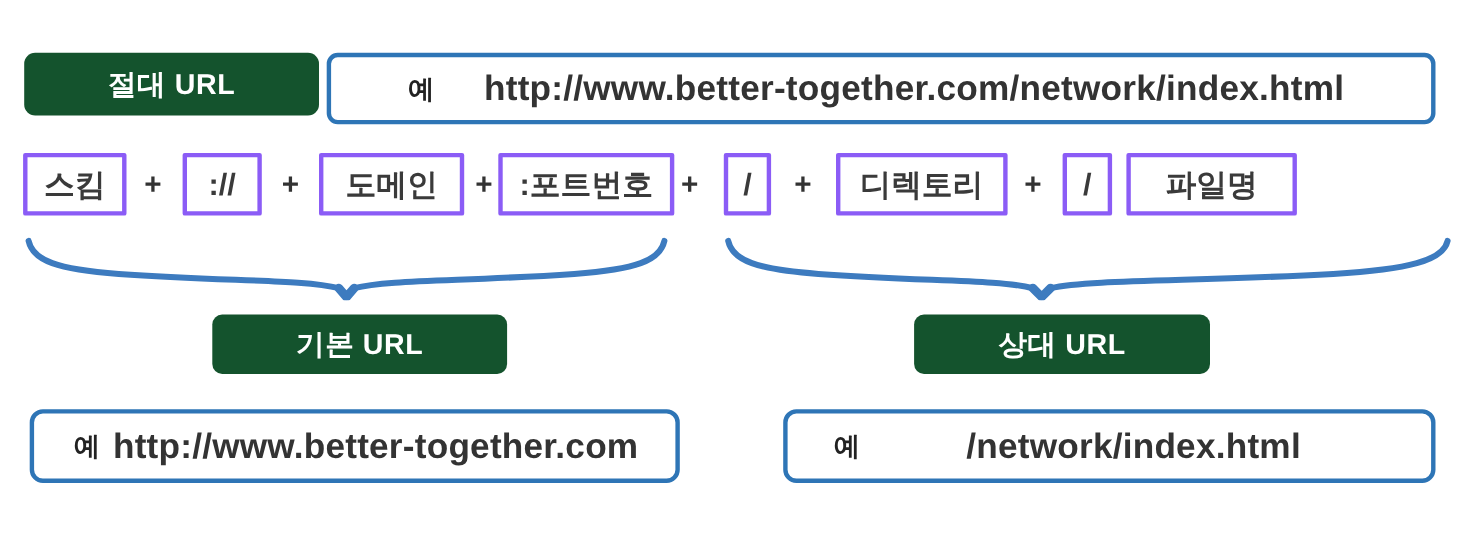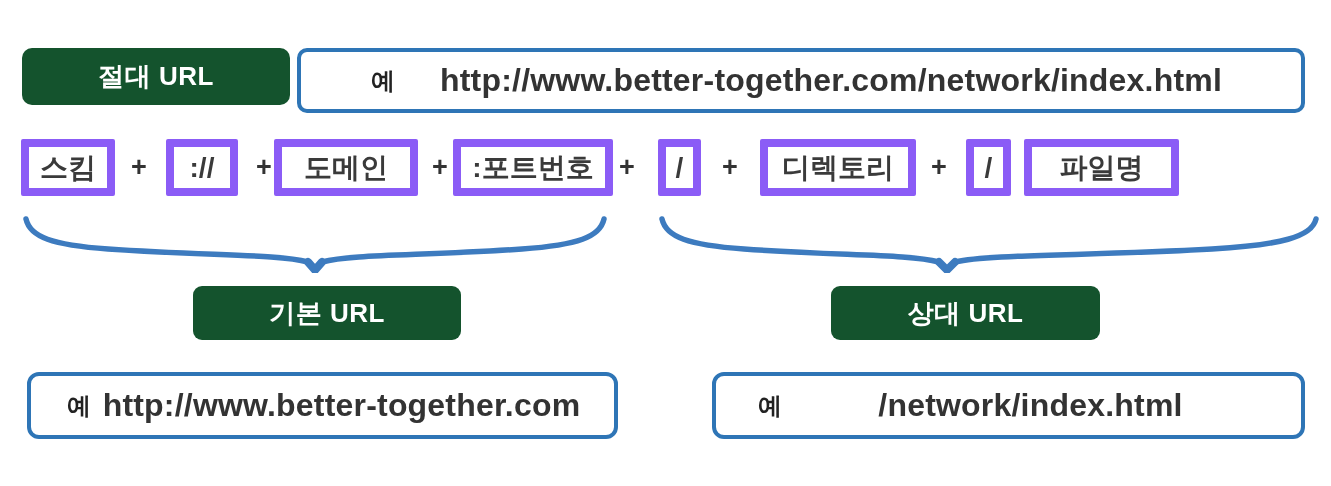--- a/index.html
+++ b/index.html
@@ -18,21 +18,21 @@
   .ex-box{
     position:absolute;background:#fff;border:4px solid #2e75b6;
     display:flex;align-items:center;color:#333;box-sizing:border-box;
   }
   .ex-top{left:297px;top:48px;width:1008px;height:65px;border-radius:10px;padding:0 34px 0 70px;}
   .ex-bl{left:27px;top:372px;width:591px;height:67px;border-radius:12px;padding:0 22px 0 36px;}
   .ex-br{left:712px;top:372px;width:593px;height:67px;border-radius:12px;padding:0 22px 0 42px;}
   .ex-mark{font-size:24px;font-weight:bold;color:#222;}
   .ex-text{flex:1;text-align:center;font-size:32px;font-weight:600;color:#333;letter-spacing:0.2px;}
   .part-box{
-    position:absolute;top:139px;height:57px;border:8px solid #8b5cf6;background:#fff;
+    position:absolute;top:139px;height:57px;border:4px solid #8b5cf6;background:#fff;
     display:flex;align-items:center;justify-content:center;
     font-size:28px;font-weight:600;color:#3a3a3a;box-sizing:border-box;border-radius:2px;
   }
   .plus{
     position:absolute;top:139px;height:57px;width:30px;
     display:flex;align-items:center;justify-content:center;
     font-size:27px;font-weight:bold;color:#333;
   }
   .brace{position:absolute;}
 </style>
@@ -45,21 +45,21 @@
 
   <div class="ex-box ex-top">
     <span class="ex-mark">예</span>
     <span class="ex-text">http://www.better-together.com/network/index.html</span>
   </div>
 
   <div class="part-box" style="left:21px;width:94px">스킴</div>
   <span class="plus" style="left:124px">+</span>
   <div class="part-box" style="left:166px;width:72px">://</div>
   <span class="plus" style="left:249px">+</span>
-  <div class="part-box" style="left:274px;width:144px">도메인</div>
+  <div class="part-box" style="left:290px;width:132px">도메인</div>
   <span class="plus" style="left:425px">+</span>
   <div class="part-box" style="left:453px;width:160px">:포트번호</div>
   <span class="plus" style="left:612px">+</span>
   <div class="part-box" style="left:658px;width:43px">/</div>
   <span class="plus" style="left:715px">+</span>
   <div class="part-box" style="left:760px;width:156px">디렉토리</div>
   <span class="plus" style="left:924px">+</span>
   <div class="part-box" style="left:966px;width:45px">/</div>
   <span class="plus" style="left:1025px">+</span>
   <div class="part-box" style="left:1024px;width:155px">파일명</div>

